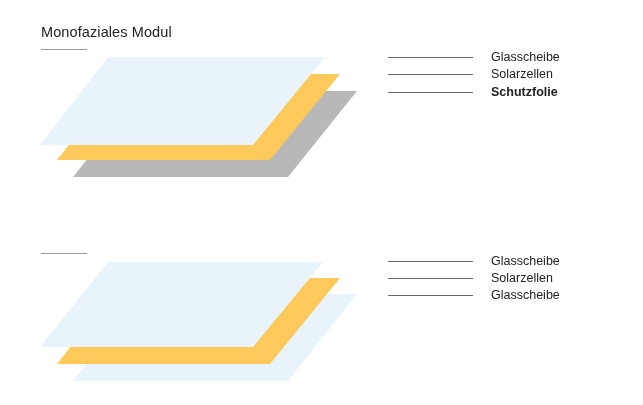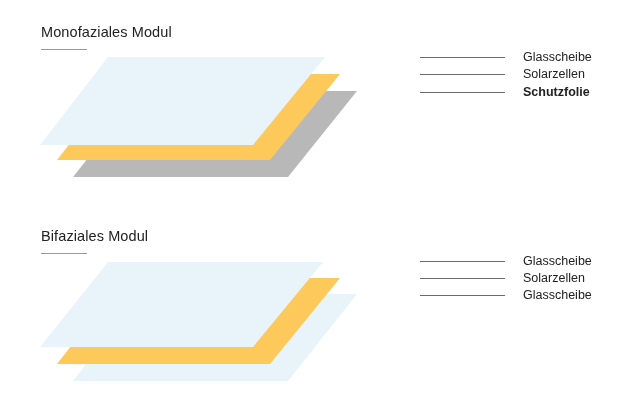--- a/index.html
+++ b/index.html
@@ -37,21 +37,21 @@
       height: 1px;
       background: #9a9a9a;
     }
     svg.layers {
       position: absolute;
       left: 0;
       top: 0;
     }
     .legend-row {
       position: absolute;
-      left: 420px;
+      left: 388px;
       height: 14px;
       width: 200px;
       text-align: right;
     }
     .legend-line {
       position: absolute;
       left: 0;
       top: 7px;
       width: 85px;
       height: 1px;
@@ -93,21 +93,20 @@
     <div class="legend-line"></div>
     <div class="legend-label">Solarzellen</div>
   </div>
   <div class="legend-row" style="top:85px;font-weight:bold;">
     <div class="legend-line"></div>
     <div class="legend-label">Schutzfolie</div>
   </div>
 </div>
 
 <div class="panel" style="top:204px;">
-  <div class="panel-title" style="top:25px;">Bifaziales Modul</div>
   <div class="title-underline" style="top:49px;"></div>
 
   <div class="legend-row" style="top:50px;">
     <div class="legend-line"></div>
     <div class="legend-label">Glasscheibe</div>
   </div>
   <div class="legend-row" style="top:67px;">
     <div class="legend-line"></div>
     <div class="legend-label">Solarzellen</div>
   </div>

